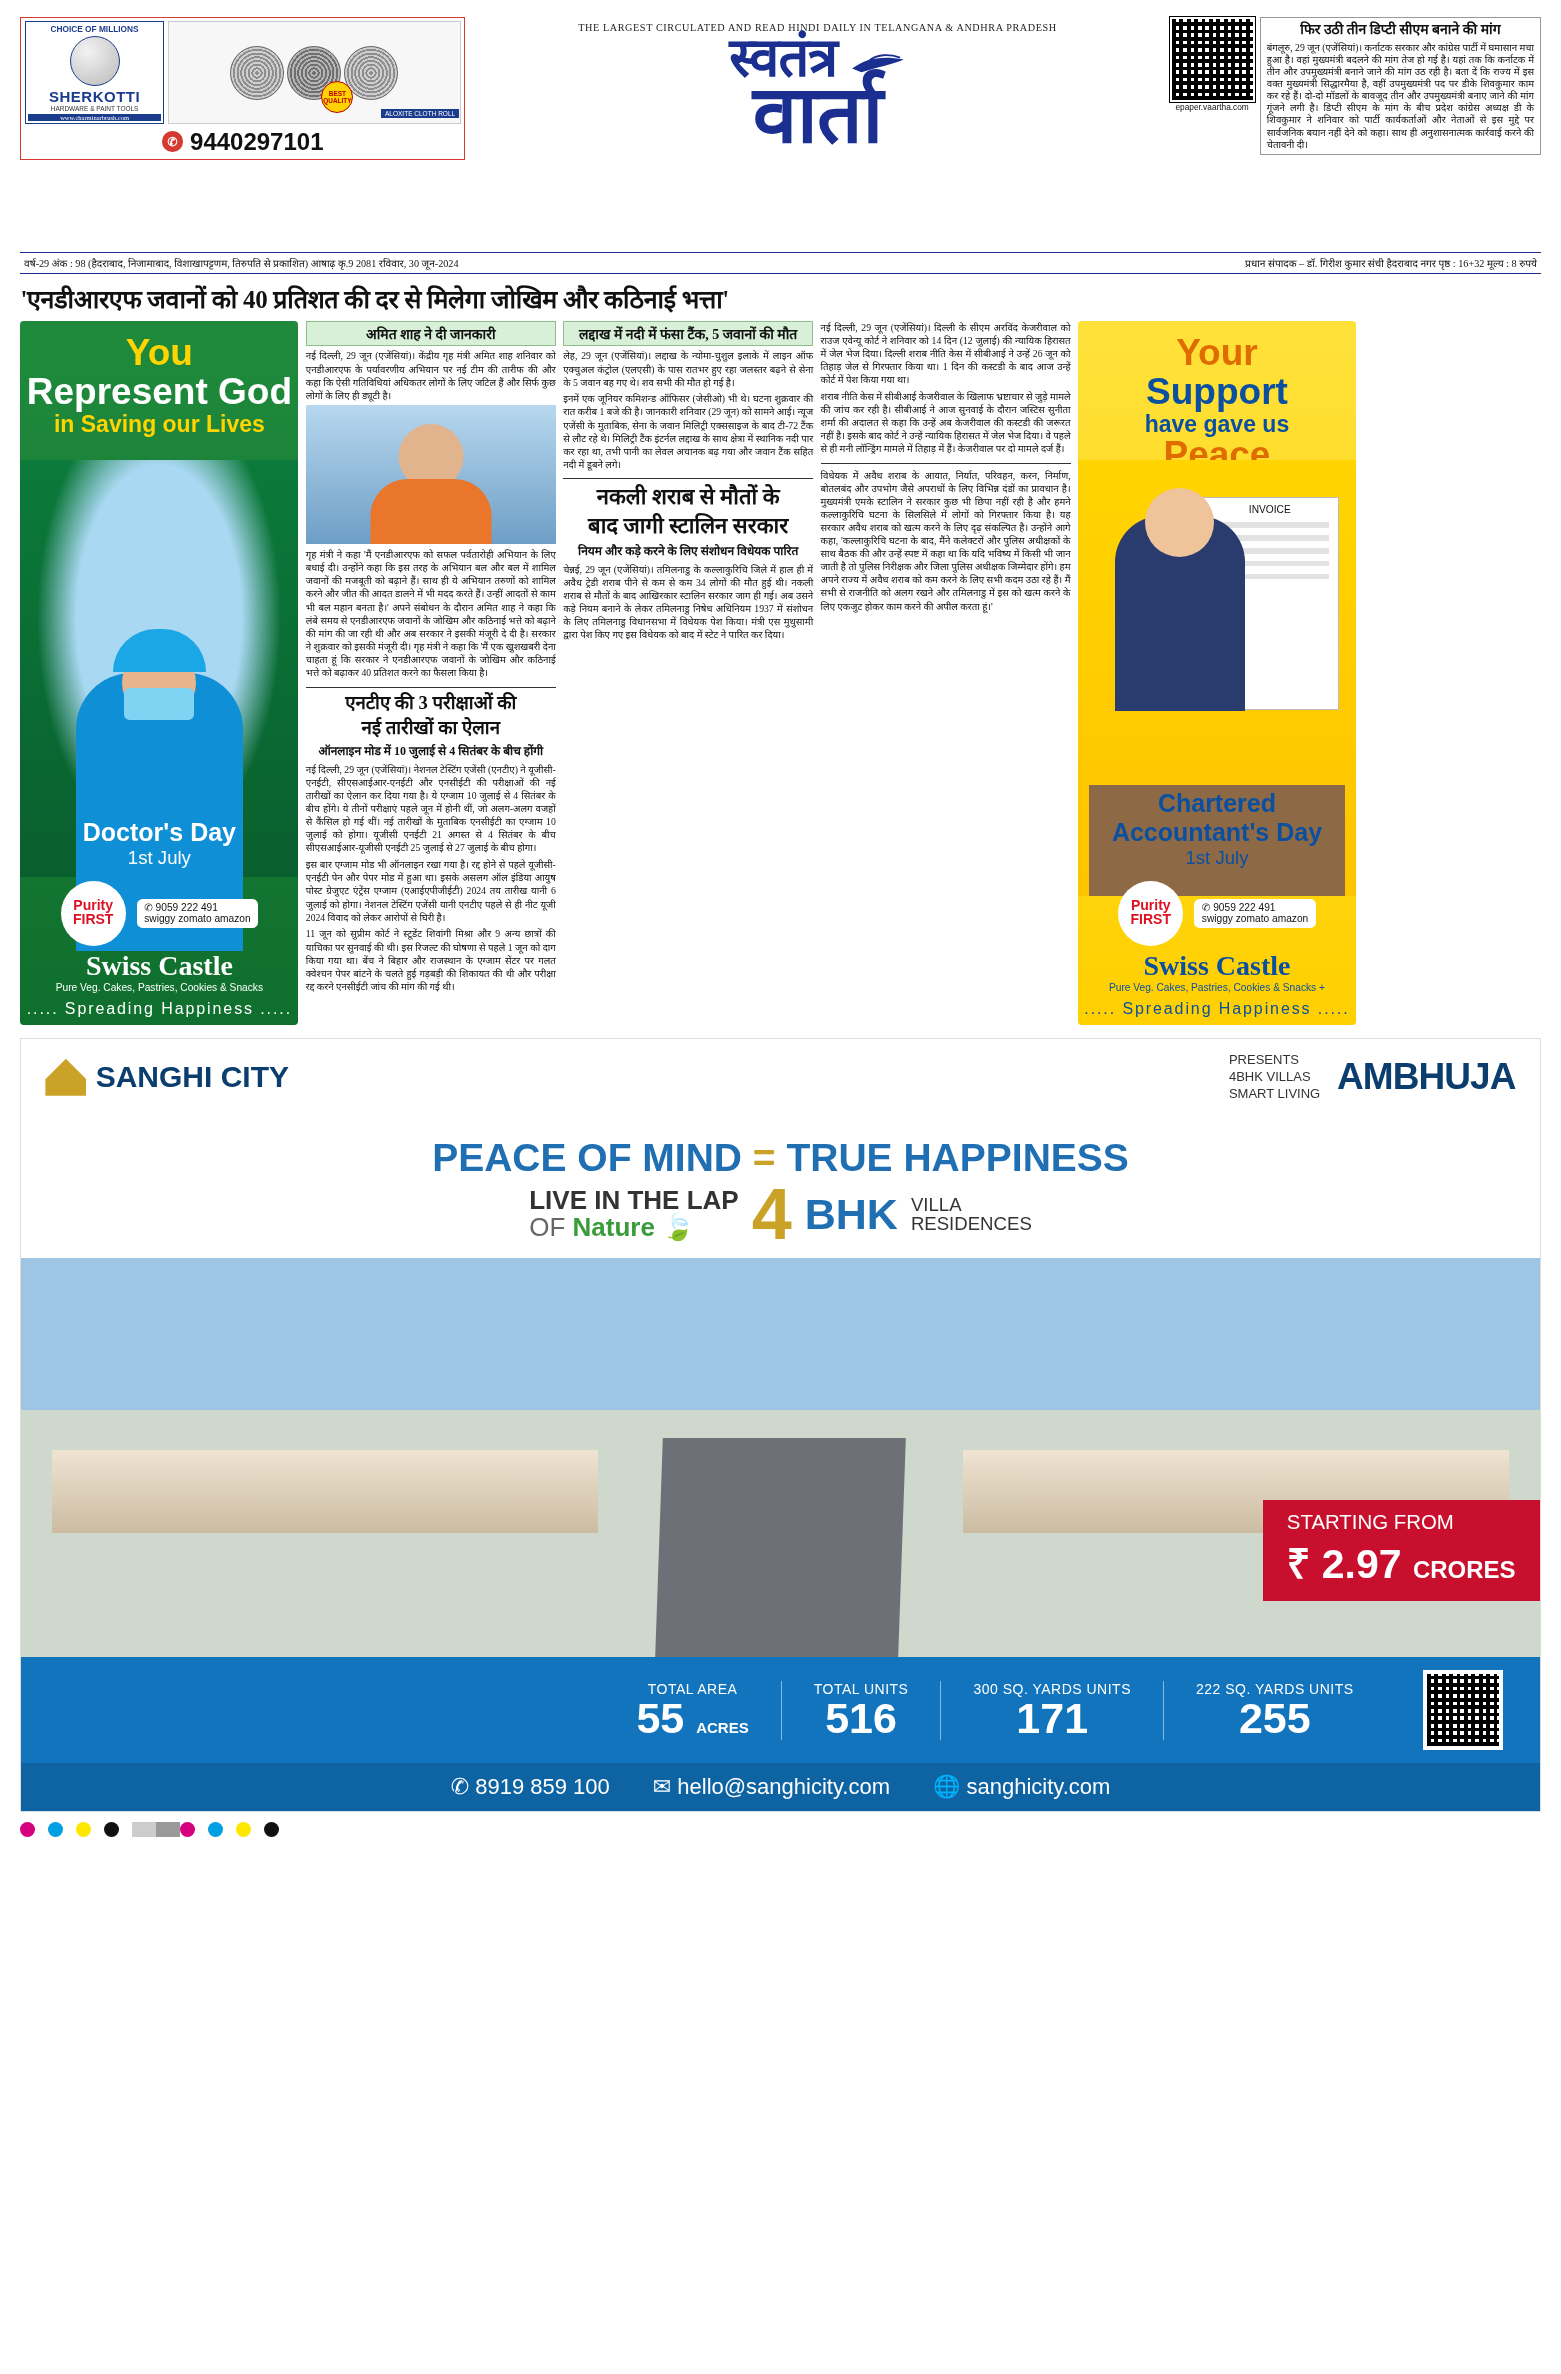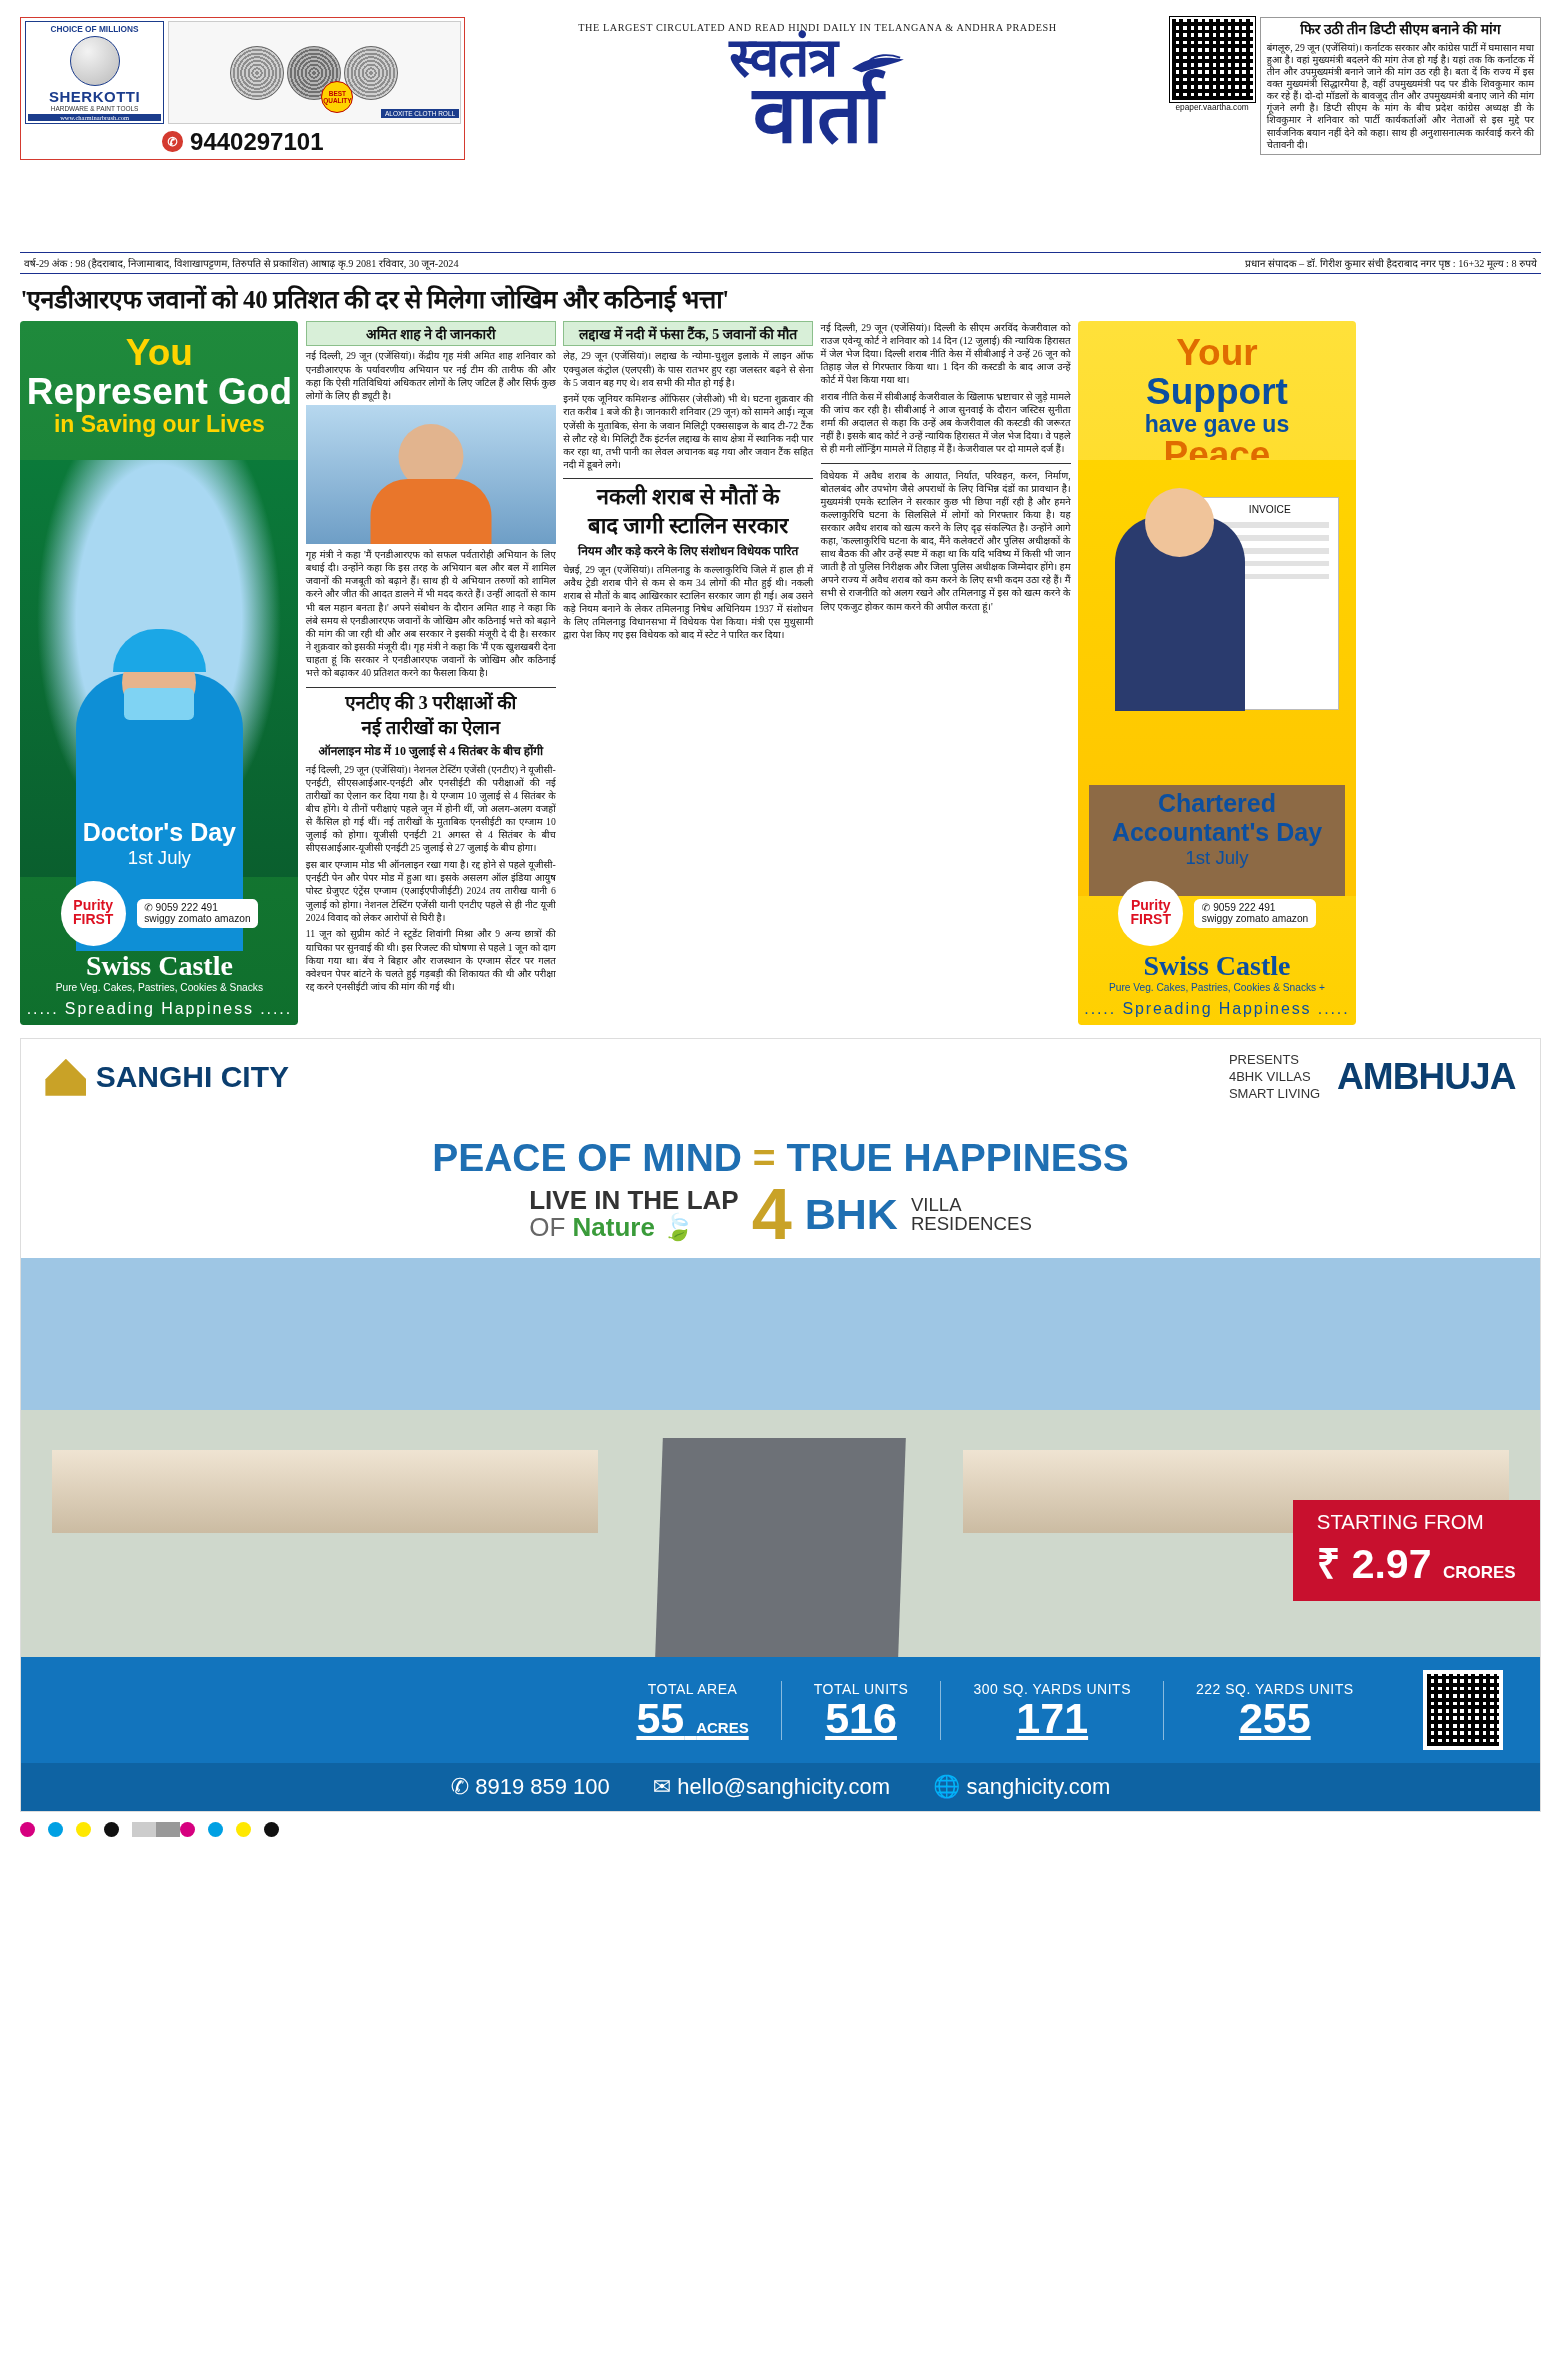--- a/index.html
+++ b/index.html
@@ -125,21 +125,21 @@
   .sanghi-img { height:399px; background:linear-gradient(180deg,#9ec6e4 0 38%, #cfd8cc 38% 100%); position:relative; overflow:hidden;}
   .road { position:absolute; left:42%; top:45%; width:16%; height:55%; background:#6d7177; transform:skewX(-2deg);}
   .hrow { position:absolute; top:48%; height:83px; background:linear-gradient(180deg,#efe4d2,#cbbba2); border:0.9px solid #b6a territory;}
   .starting { position:absolute; right:0; bottom:56px; background:#c8102e; color:#fff; font-family:"Liberation Sans", sans-serif; padding:11px 24px; }
   .starting .s1 { font-size:20.4px;}
   .starting .s2 { font-size:41px; font-weight:bold;}
   .stats { background:#1274bd; color:#fff; display:flex; align-items:center; justify-content:flex-end; gap:0; padding:13px 37px; font-family:"Liberation Sans", sans-serif;}
   .stat { padding:0 32px; border-left:0.9px solid rgba(255,255,255,.5); text-align:center;}
   .stat:first-child { border-left:none;}
   .stat .lbl { font-size:14px; letter-spacing:0.5px;}
-  .stat .val { font-size:43px; font-weight:bold; line-height:1;text-decoration:underline;}
+  .stat .val { font-size:43px; font-weight:bold; line-height:1;}
   .stat .val small { font-size:15px;}
   .contactbar { background:#0e63a3; color:#fff; display:flex; align-items:center; justify-content:center; gap:43px; padding:11px; font-family:"Liberation Sans", sans-serif; font-size:22px;}
   .qr-white { width:80px;height:80px; background:repeating-linear-gradient(90deg,#000 0 3.7px,#fff 3.7px 7.4px),repeating-linear-gradient(0deg,#000 0 3.7px,#fff 3.7px 7.4px); background-blend-mode:multiply; border:4.6px solid #fff;}
 
   
   .colorbar { display:flex; gap:0; margin-top:9.3px; height:15px; align-items:center;}
   .cb { width:15px; height:15px; border-radius:50%; margin-right:13px;}
   .cbsq { width:24px; height:15px; }
 </style>
 </head>
@@ -368,21 +368,21 @@
     </div>
 
     <div class="sanghi-img">
       <div class="road"></div>
       <div class="hrow" style="left:2%;width:36%;"></div>
       <div class="hrow" style="right:2%;width:36%;"></div>
       <div class="starting">
         <div class="s1">STARTING FROM</div>
         <div class="s2">
           <span>₹ 2.97</span>
-          <span style="font-size:17px">CRORES</span>
+          <span style="font-size:24px">CRORES</span>
         </div>
       </div>
     </div>
 
     <div class="stats">
       <div class="stat">
         <div class="lbl">TOTAL AREA</div>
         <div class="val"><span>55</span> <small>ACRES</small></div>
       </div>
       <div class="stat">

